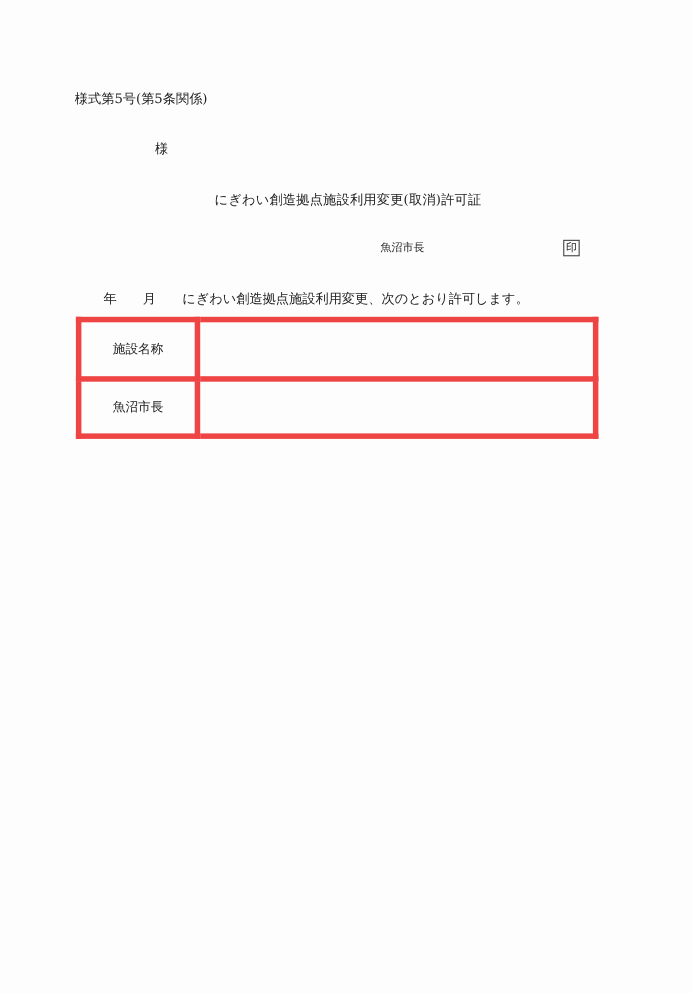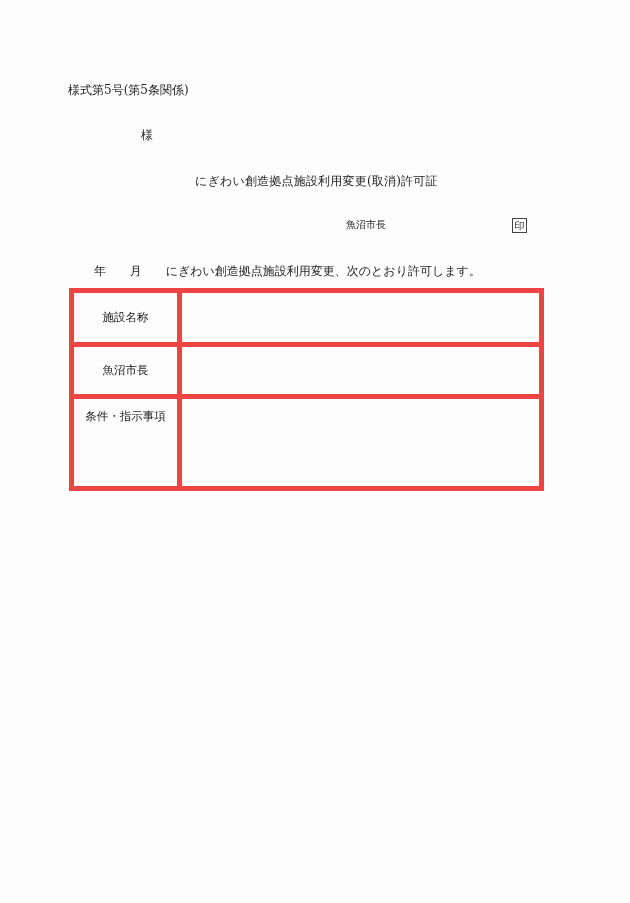--- a/index.html
+++ b/index.html
@@ -78,18 +78,14 @@
 <table class="permit">
   <tbody>
       <tr class="r1">
     <td class="label">施設名称</td>
     <td></td>
   </tr>
   <tr class="r2">
     <td class="label">魚沼市長</td>
     <td></td>
   </tr>
-  <tr class="r4">
-    <td class="label top">条件・指示事項</td>
-    <td></td>
-  </tr>
 </tbody>
   </table>
 
 </body></html>

